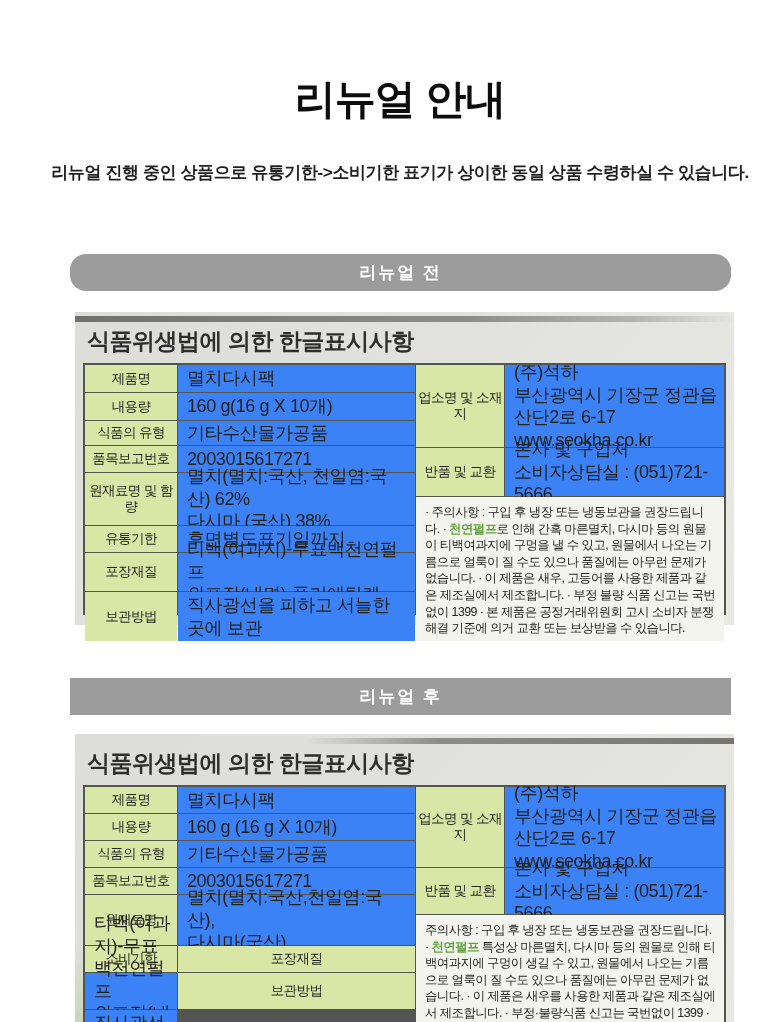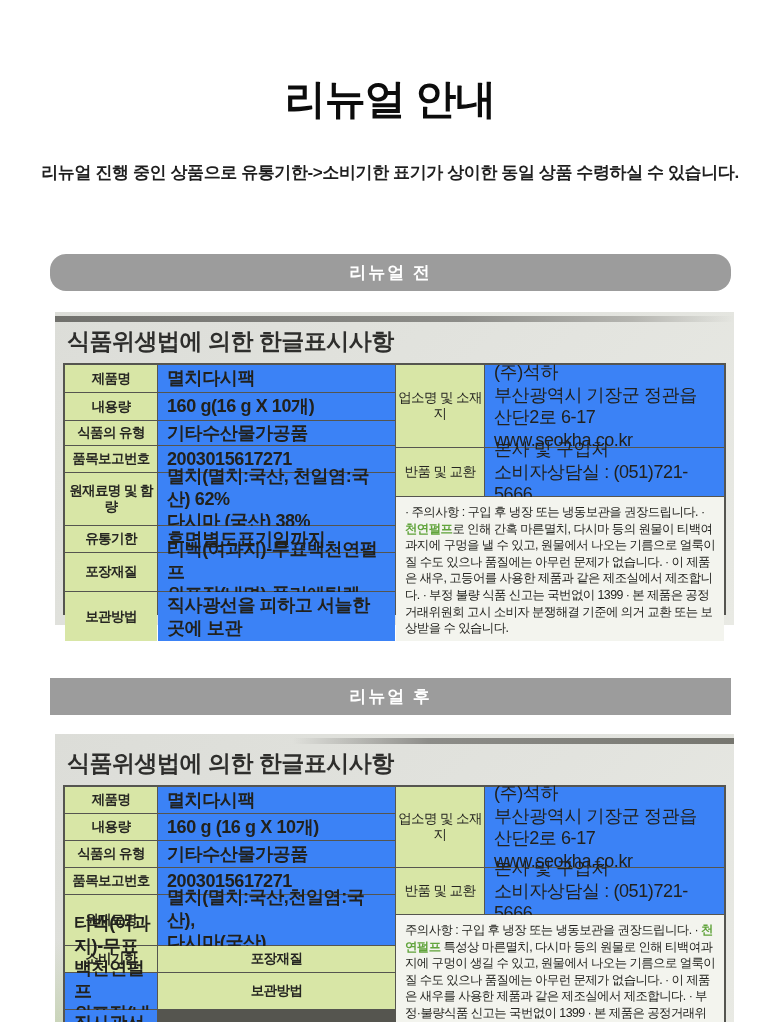--- a/index.html
+++ b/index.html
@@ -2,21 +2,21 @@
 <html><head>
 <meta charset="utf-8">
 <style>
   * { margin:0; padding:0; box-sizing:border-box; }
   html,body { background:#ffffff; }
   body {
     width:780px; height:1022px; margin:0 auto; overflow:hidden;
     font-family:"Liberation Sans","DejaVu Sans",sans-serif;
     color:#1a1a1a;
   }
-  .page { width:780px; height:1022px; position:relative; background:#fff; }
+  .page { width:780px; height:1022px; position:relative; background:#fff;padding-left:20px; }
 
   .page-title {
     padding-top:72px; text-align:center;
     font-size:41px; font-weight:900; letter-spacing:-1px; color:#0c0c0c;
   }
   .page-subtitle {
     margin-top:34px; text-align:center;
     font-size:17px; font-weight:600; color:#1f1f1f; letter-spacing:-0.4px;
   }
 
@@ -55,21 +55,21 @@
   }
 
   .ltable {
     display:flex; border:2px solid #555550; background:#55554f;
   }
   .ltable-before { height:252px; }
   .ltable-after  { height:244px; }
 
   .lgrid {
     flex:0 0 330px; display:grid; grid-template-columns:92px 1fr;
-    gap:1px; background:#55554f;font-weight:bold;
+    gap:1px; background:#55554f;
   }
   .ltable-before .lgrid { grid-template-rows:27px 27px 24px 26px 52px 26px 38px 1fr; }
   .ltable-after  .lgrid { grid-template-rows:26px 26px 26px 26px 50px 26px 36px 1fr; }
 
   .rgrid {
     flex:1 1 auto; display:grid; grid-template-columns:88px 1fr;
     gap:1px; background:#55554f; border-left:1px solid #55554f;
   }
   .ltable-before .rgrid { grid-template-rows:82px 48px 1fr; }
   .ltable-after  .rgrid { grid-template-rows:80px 46px 1fr; }

